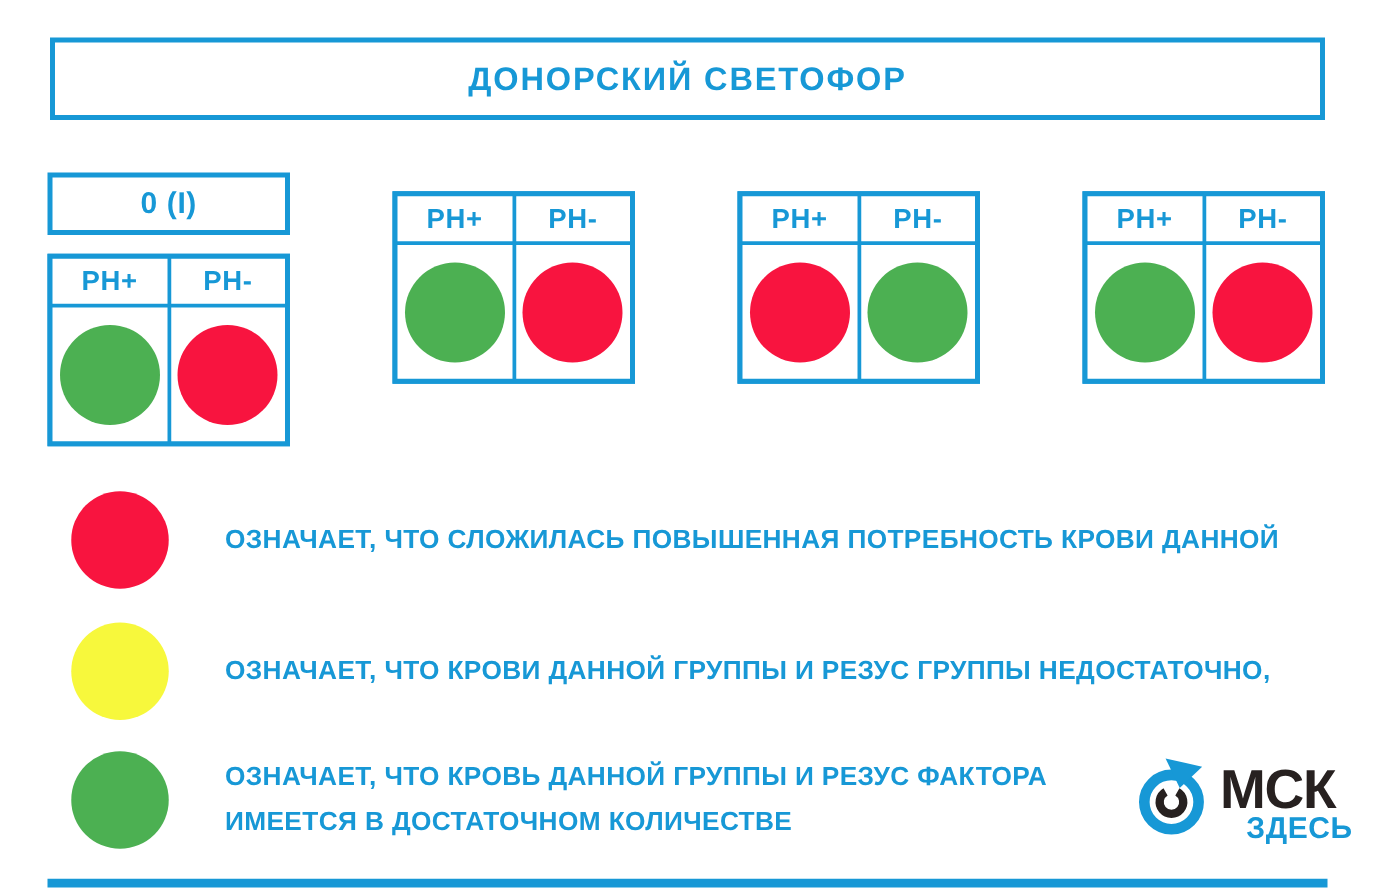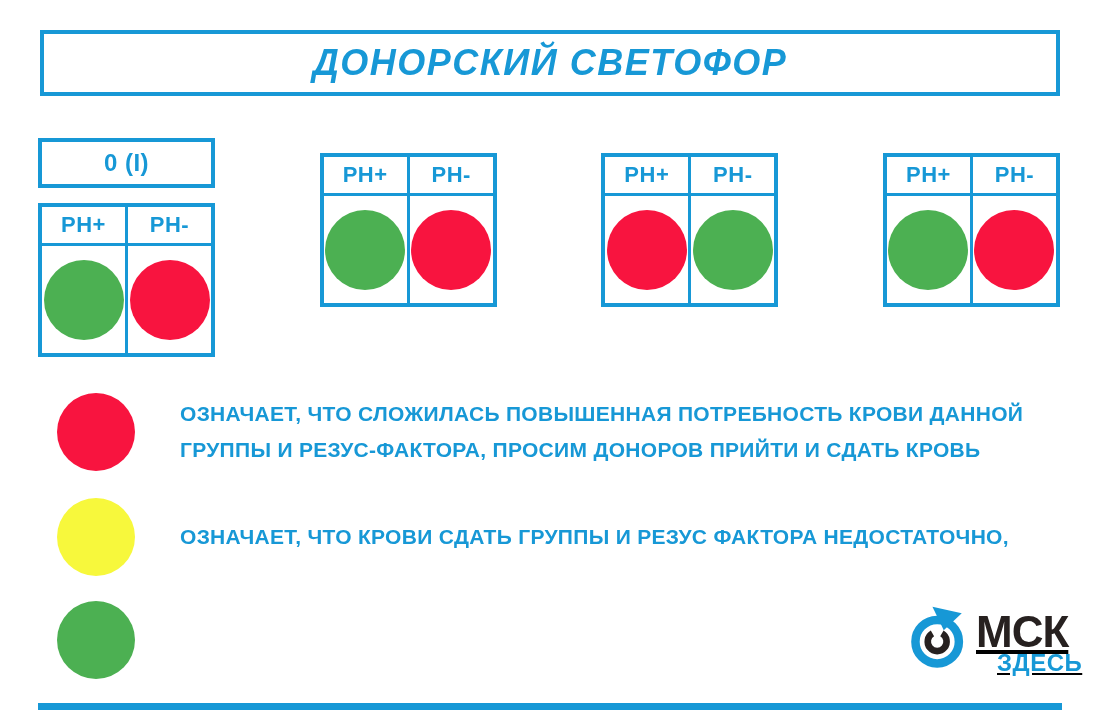--- a/index.html
+++ b/index.html
@@ -13,27 +13,27 @@
   body{
     width:1100px;height:710px;position:relative;background:#ffffff;
     font-family:"Liberation Sans",sans-serif;overflow:hidden;
   }
   .title-box{
     position:absolute;left:40px;top:30px;width:1020px;height:66px;
     border:4px solid var(--blue);box-sizing:border-box;
     display:flex;align-items:center;justify-content:center;
   }
   .title-text{
-    color:var(--blue);font-size:36px;font-weight:bold;letter-spacing:1.5px;font-style:italic;
+    color:var(--blue);font-size:26px;font-weight:bold;letter-spacing:1.5px;
   }
   .panels{
     position:absolute;left:38px;top:138px;width:1022px;
     display:flex;justify-content:space-between;
   }
-  .panel{width:177px;}
+  .panel{width:194px;}
   .panel-header{
     height:50px;border:4px solid var(--blue);box-sizing:border-box;
     display:flex;align-items:center;justify-content:center;
     color:var(--blue);font-size:24px;font-weight:bold;letter-spacing:0.5px;
   }
   .panel-table{
     margin-top:15px;height:154px;border:4px solid var(--blue);box-sizing:border-box;
     display:grid;grid-template-columns:1fr 1fr;grid-template-rows:36px 1fr;
     gap:3px;background:var(--blue);
   }
@@ -56,21 +56,21 @@
     width:78px;height:78px;border-radius:50%;flex:none;
   }
   .legend-text{
     margin-left:45px;color:var(--blue);
     font-size:21px;font-weight:bold;line-height:36px;letter-spacing:0.3px;
     white-space:nowrap;
   }
   .logo{
     position:absolute;left:906px;top:600px;display:flex;align-items:flex-start;
   }
-  .logo-textcol{margin-left:2px;margin-top:10px;text-decoration:underline;}
+  .logo-textcol{margin-left:2px;margin-top:10px;}
   .logo-city{
     color:var(--dark);font-size:44px;font-weight:bold;line-height:44px;letter-spacing:-1px;
   }
   .logo-tag{
     color:var(--blue);font-size:24px;font-weight:bold;line-height:22px;
     text-align:left;margin-top:-2px;letter-spacing:0.5px;margin-left:21px;
   }
   .bottom-bar{
     position:absolute;left:38px;top:703px;width:1024px;height:7px;background:var(--blue);
   }
@@ -136,33 +136,36 @@
         </div>
     </div>
   </div>
 
 </div>
 
 <div class="legend-row r1">
   <div class="legend-dot" style="background: rgb(248, 20, 63);"></div>
   <div class="legend-text">
     <div>ОЗНАЧАЕТ, ЧТО СЛОЖИЛАСЬ ПОВЫШЕННАЯ ПОТРЕБНОСТЬ КРОВИ ДАННОЙ</div>
-    <div>ГРУППЫ И РЕЗУС-ФАКТОРА, ПРОСИМ ДОНОРОВ ПРИЙТИ И СДАТЬ КРОВЬ</div>
   </div>
 </div>
 
 <div class="legend-row r2">
   <div class="legend-dot" style="background: rgb(247, 248, 60);"></div>
   <div class="legend-text">
-    <div>ОЗНАЧАЕТ, ЧТО КРОВИ СДАТЬ ГРУППЫ И РЕЗУС ФАКТОРА НЕДОСТАТОЧНО,</div>
+    <div>ОЗНАЧАЕТ, ЧТО КРОВИ ДАННОЙ ГРУППЫ И РЕЗУС ГРУППЫ НЕДОСТАТОЧНО,</div>
   </div>
 </div>
 
 <div class="legend-row r3">
   <div class="legend-dot" style="background: rgb(76, 176, 82);"></div>
+  <div class="legend-text">
+    <div>ОЗНАЧАЕТ, ЧТО КРОВЬ ДАННОЙ ГРУППЫ И РЕЗУС ФАКТОРА</div>
+    <div>ИМЕЕТСЯ В ДОСТАТОЧНОМ КОЛИЧЕСТВЕ</div>
+  </div>
 </div>
 
 <div class="logo">
   <span>
     <svg width="68" height="72" viewBox="0 0 72 76" xmlns="http://www.w3.org/2000/svg">
       <circle cx="33" cy="44" r="23" fill="none" stroke="#1798D6" stroke-width="9"></circle>
       <polygon points="28,7 59,14 40,32" fill="#1798D6"></polygon>
       <path d="M 38 35.3 A 10 10 0 1 1 28 35.3" fill="none" stroke="#272120" stroke-width="7"></path>
     </svg>
   </span>

